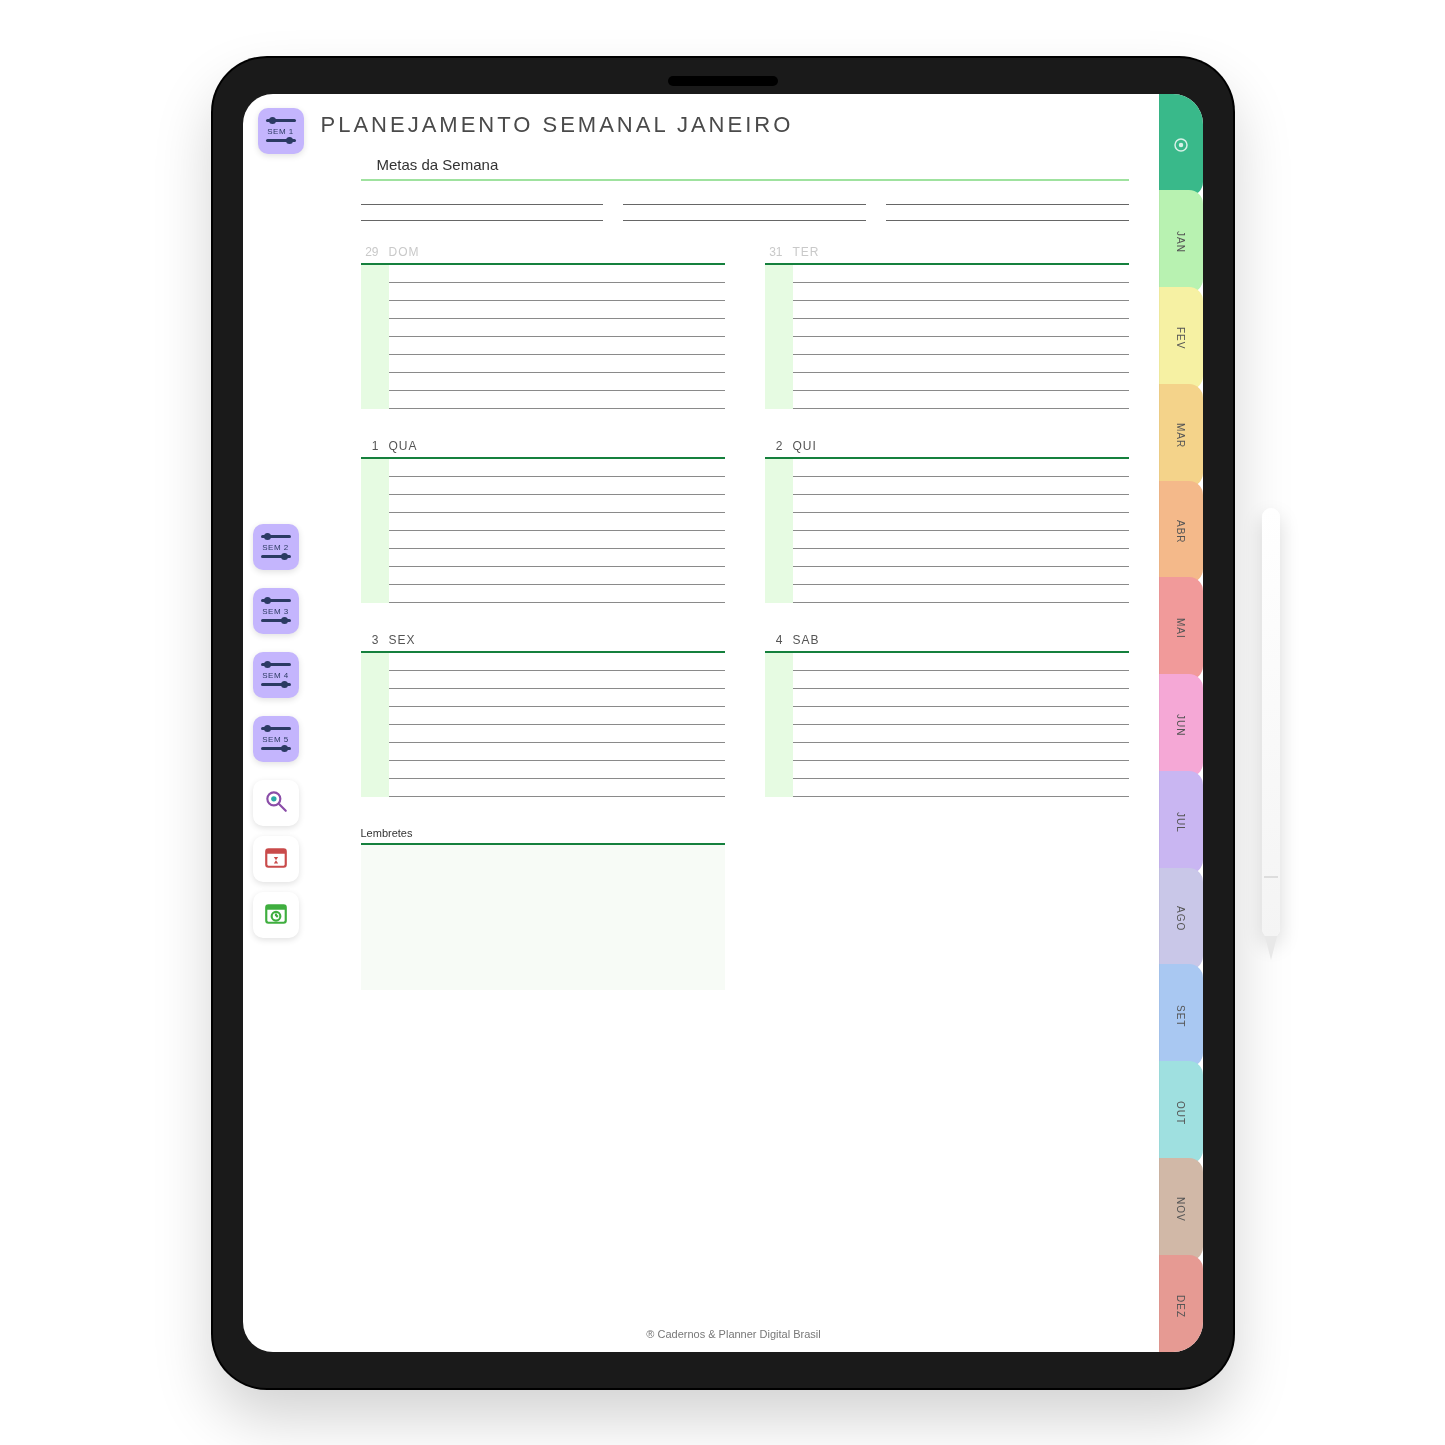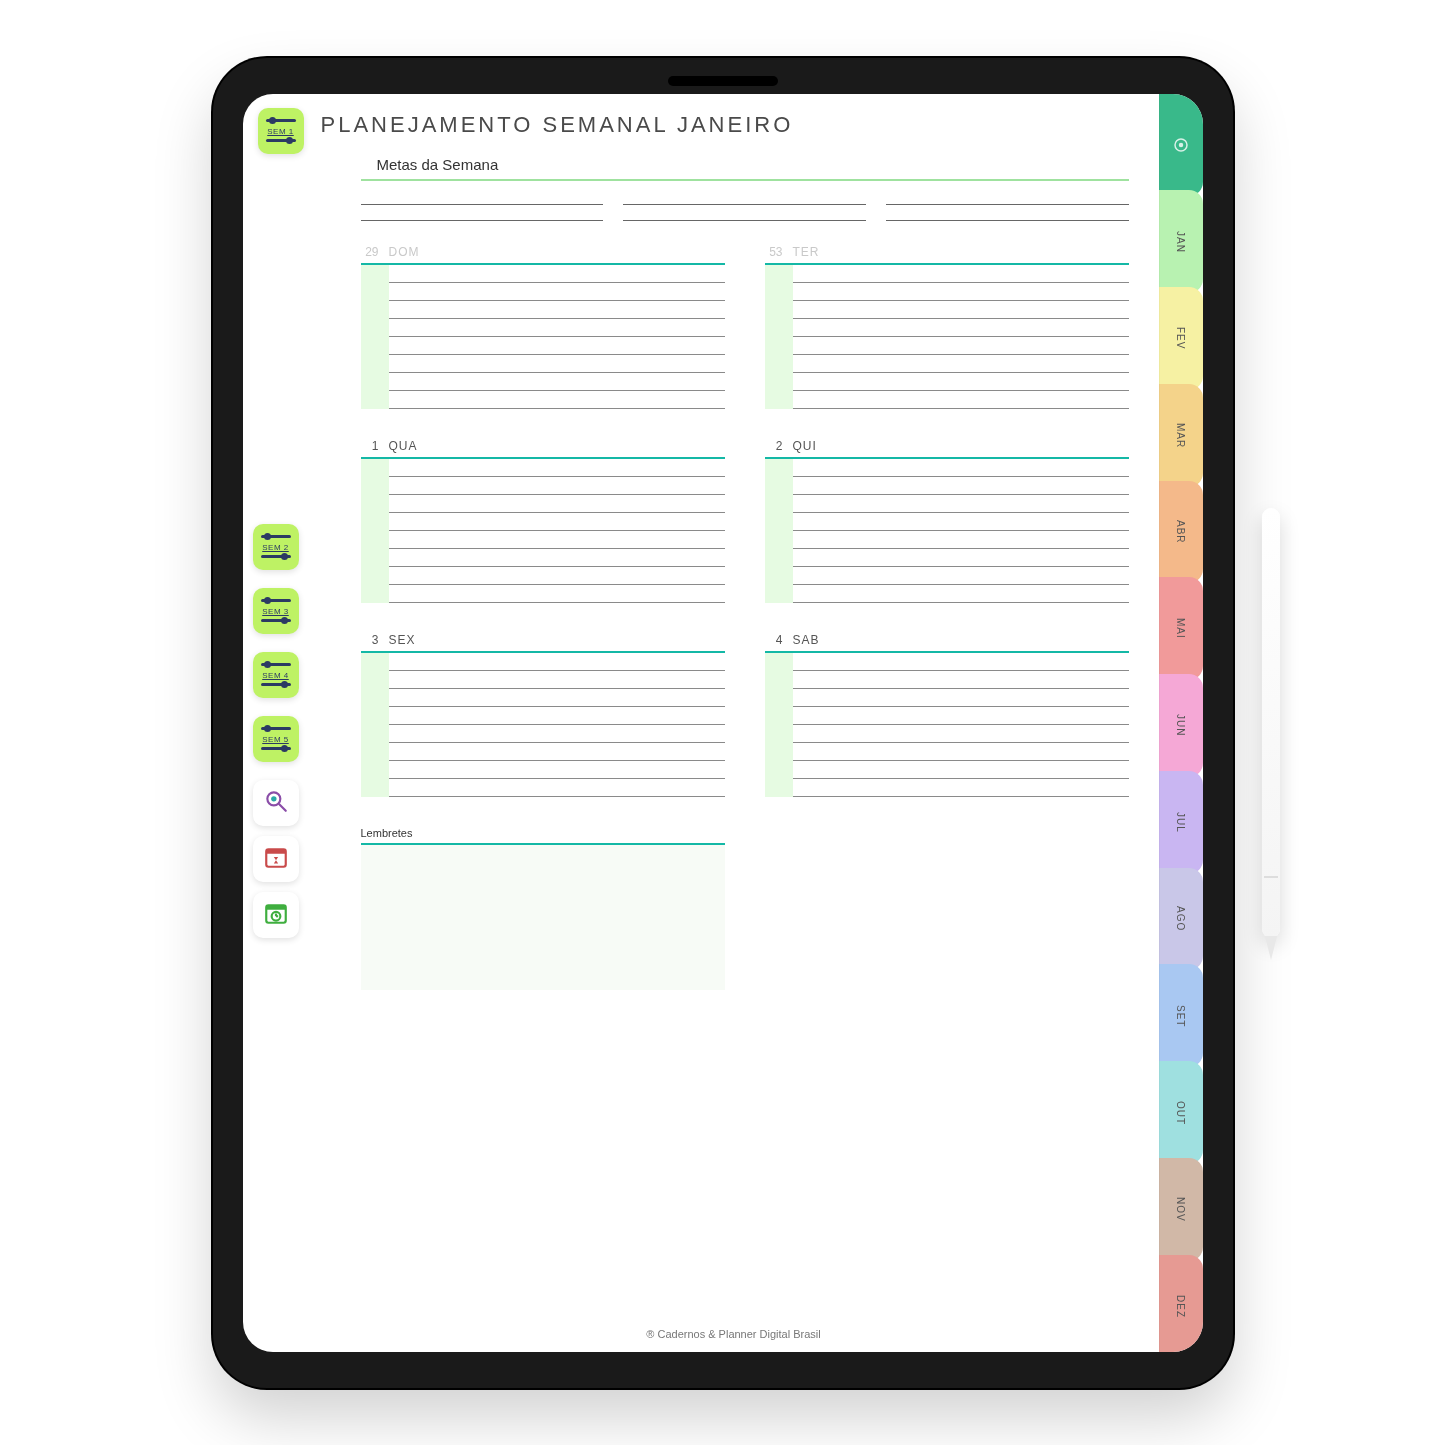--- a/index.html
+++ b/index.html
@@ -86,32 +86,31 @@
   }
   .right-tabs{
     width:44px;
     position:relative;
     border-left:2px solid #8fe08f;
   }
 
   
   .rail-btn{
     width:46px;height:46px;
-    background:#bef264;
+    background:#c4b5fd;
     border-radius:10px;
     box-shadow:0 2px 6px rgba(0,0,0,.12);
     margin-bottom:8px;
     display:flex;
     flex-direction:column;
     align-items:center;
     justify-content:center;
     font-size:7px;
     color:#2b3a63;
     cursor:pointer;
-    text-decoration:underline;
   }
   .rail-stack{
     position:absolute;
     left:10px;
     top:430px;
     display:flex;
     flex-direction:column;
     gap:10px;
   }
   .slider-icon{
@@ -188,21 +187,21 @@
     grid-template-columns:1fr 1fr;
     column-gap:40px;
     row-gap:30px;
   }
   .day .day-head{
     display:flex;
     align-items:baseline;
     gap:10px;
     font-size:12px;
     color:#555;
-    border-bottom:2px solid #14b8a6;
+    border-bottom:2px solid #15803d;
     padding-bottom:4px;
   }
   .day.muted .day-head{ color:#c9c9c9; }
   .day .num{ width:18px; text-align:right; font-size:12px;}
   .day .dow{ letter-spacing:1px; font-size:12px;}
   .day-body{
     display:flex;
   }
   .gutter{
     width:28px;
@@ -361,21 +360,21 @@
                   <div class="row"></div>
                   <div class="row"></div>
                   <div class="row"></div>
                   <div class="row"></div>
                   <div class="row"></div>
                 </div>
               </div>
             </div>
             <div class="day muted">
               <div class="day-head">
-                <span class="num">53</span>
+                <span class="num">31</span>
                 <span class="dow">TER</span>
               </div>
               <div class="day-body">
                 <div class="gutter"></div>
                 <div class="lines">
                   <div class="row"></div>
                   <div class="row"></div>
                   <div class="row"></div>
                   <div class="row"></div>
                   <div class="row"></div>

